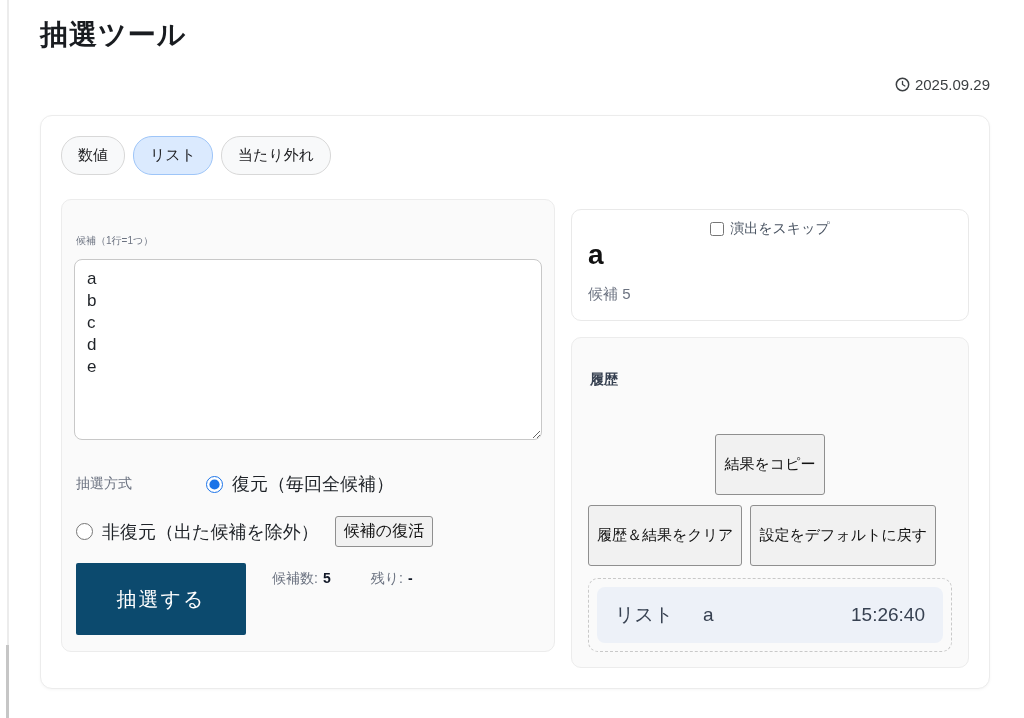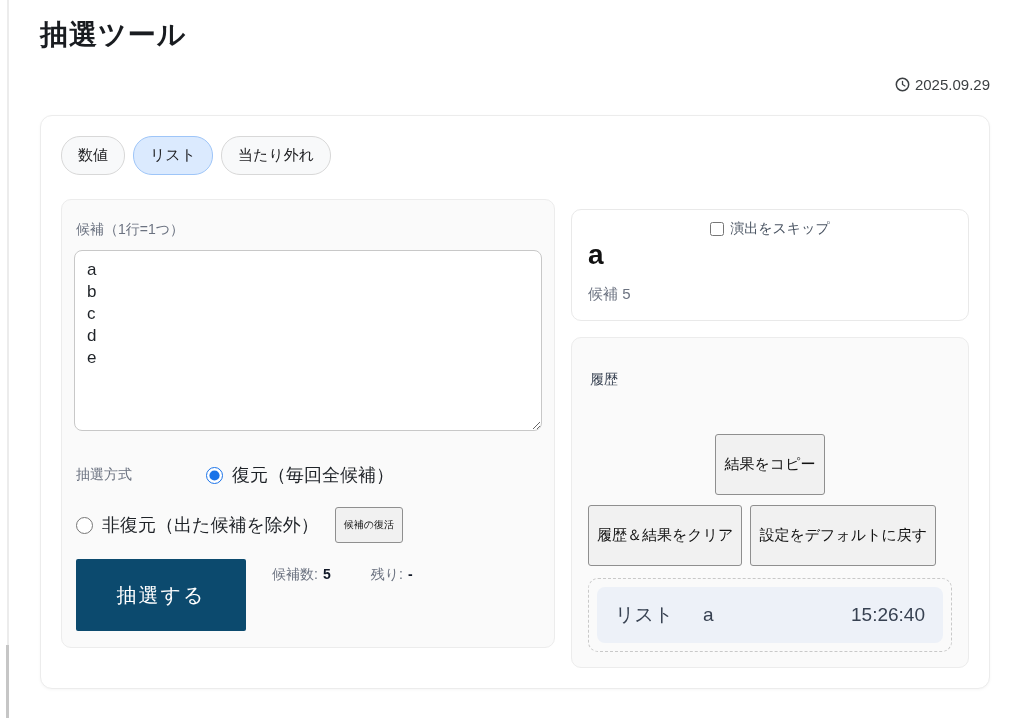--- a/index.html
+++ b/index.html
@@ -28,55 +28,55 @@
     font-family:inherit; font-size:15px; color:#202124; background:#f8f9fa;
     border:1px solid #d8d8d8; border-radius:19px; padding:9px 16px; cursor:pointer;
   }
   .tab.active { background:#dbeafe; border-color:#9ec5f8; }
 
   .columns { display:flex; gap:16px; align-items:flex-start; }
   .left-card {
     width:494px; background:#fafafa; border:1px solid #ececec; border-radius:10px;
     padding:14px 12px 16px;
   }
-  .cand-label { font-size:14px; color:#6b7280; margin:7px 0 11px 2px; }
+  .cand-label { font-size:10px; color:#6b7280; margin:20px 0 11px 2px; }
   textarea.cand-input {
     width:100%; height:181px; resize:both; background:#fff; color:#1f2328;
     border:1px solid #c8c8c8; border-radius:8px; padding:8px 12px;
     font-family:inherit; font-size:17px; line-height:1.3;
   }
   .method-row1 { display:flex; align-items:center; margin:28px 0 0 2px; }
   .method-label { font-size:14px; color:#6b7280; width:130px; }
   .radio-opt { display:flex; align-items:center; gap:9px; font-size:18px; color:#1f2328; }
   .radio-opt input { width:17px; height:17px; accent-color:#1a73e8; margin:0; }
   .method-row2 { display:flex; gap:16px; margin:20px 0 0 2px; }
 
   .sysbtn {
-    font-family:inherit; font-size:10px; color:#111; background:#f1f1f1;
-    border:1px solid #8f8f8f; border-radius:3px; padding:10px 8px; cursor:pointer;
+    font-family:inherit; font-size:16px; color:#111; background:#f1f1f1;
+    border:1px solid #8f8f8f; border-radius:3px; padding:4px 8px; cursor:pointer;
   }
   .sysbtn.md { font-size:15px; padding:20px 8px; }
 
   .action-row { display:flex; gap:26px; margin:16px 0 0 2px; }
   .draw-button {
     width:170px; height:72px; background:#0c4a6e; color:#fff; border:none;
     border-radius:2px; font-family:inherit; font-size:20px; cursor:pointer; letter-spacing:2px;
   }
   .stats { display:flex; gap:40px; padding-top:7px; font-size:14px; color:#6b7280; }
   .stat-value { font-weight:bold; color:#111827; margin-left:5px; }
 
   .right-col { flex:1; display:flex; flex-direction:column; gap:16px; margin-top:10px; }
   .result-card { background:#fff; border:1px solid #e9e9e9; border-radius:10px; padding:10px 16px 16px; }
   .skip-row { display:flex; justify-content:center; align-items:center; gap:6px; font-size:14px; color:#4b5563; }
   .skip-row input { width:14px; height:14px; accent-color:#1a73e8; margin:0; }
   .result-value { font-size:28px; font-weight:bold; color:#111; line-height:1.1; margin-top:2px; }
   .result-meta { font-size:15px; color:#6b7280; margin-top:14px; }
 
   .history-card { background:#fafafa; border:1px solid #ececec; border-radius:10px; padding:14px 16px 15px; }
-  .history-title { font-size:14px; font-weight:normal; color:#374151; margin:19px 0 45px 2px; }
+  .history-title { font-size:14px; font-weight:bold; color:#374151; margin:19px 0 45px 2px; }
   .copy-row { text-align:center; margin-bottom:10px; }
   .hist-btn-row { display:flex; gap:8px; margin-bottom:12px; }
   .history-list { border:1px dashed #c9c9c9; border-radius:10px; padding:8px; }
   .history-row {
     background:#edf1f8; border-radius:8px; padding:15px 18px;
     display:flex; align-items:center; font-size:19px; color:#374151;
   }
   .hist-kind { width:88px; }
   .hist-value { flex:1; }
   .hist-time { text-align:right; }

